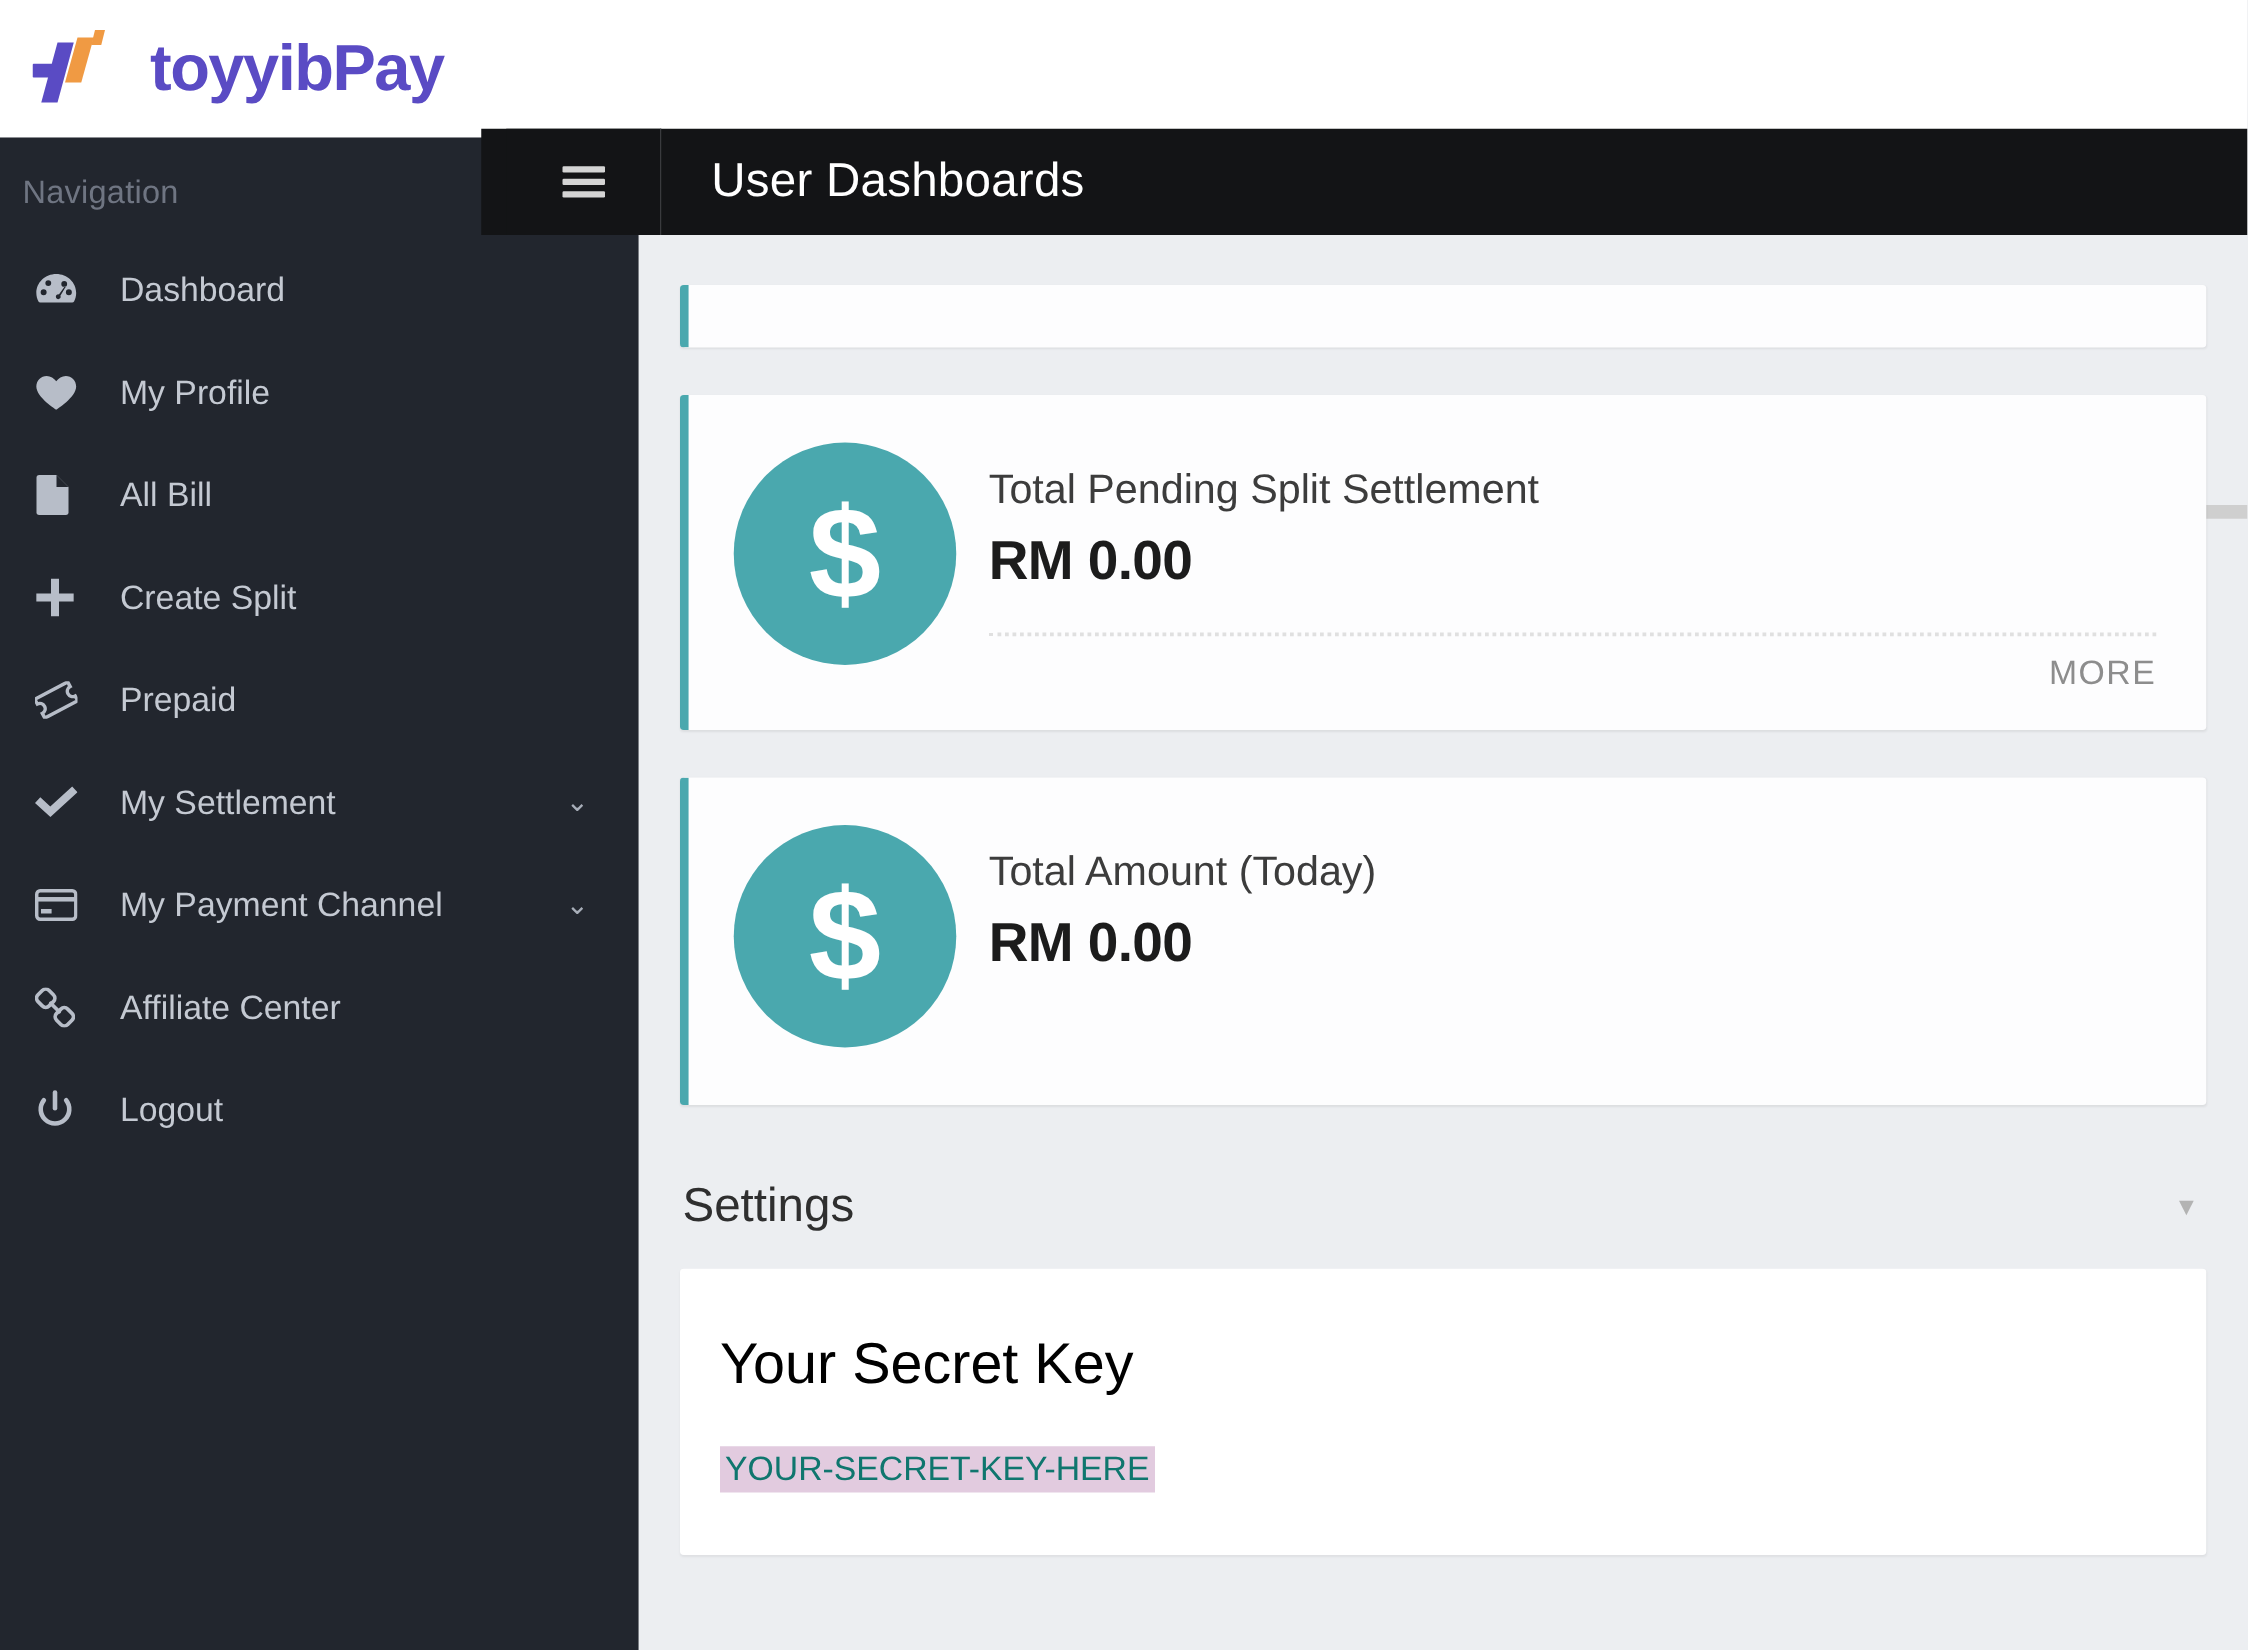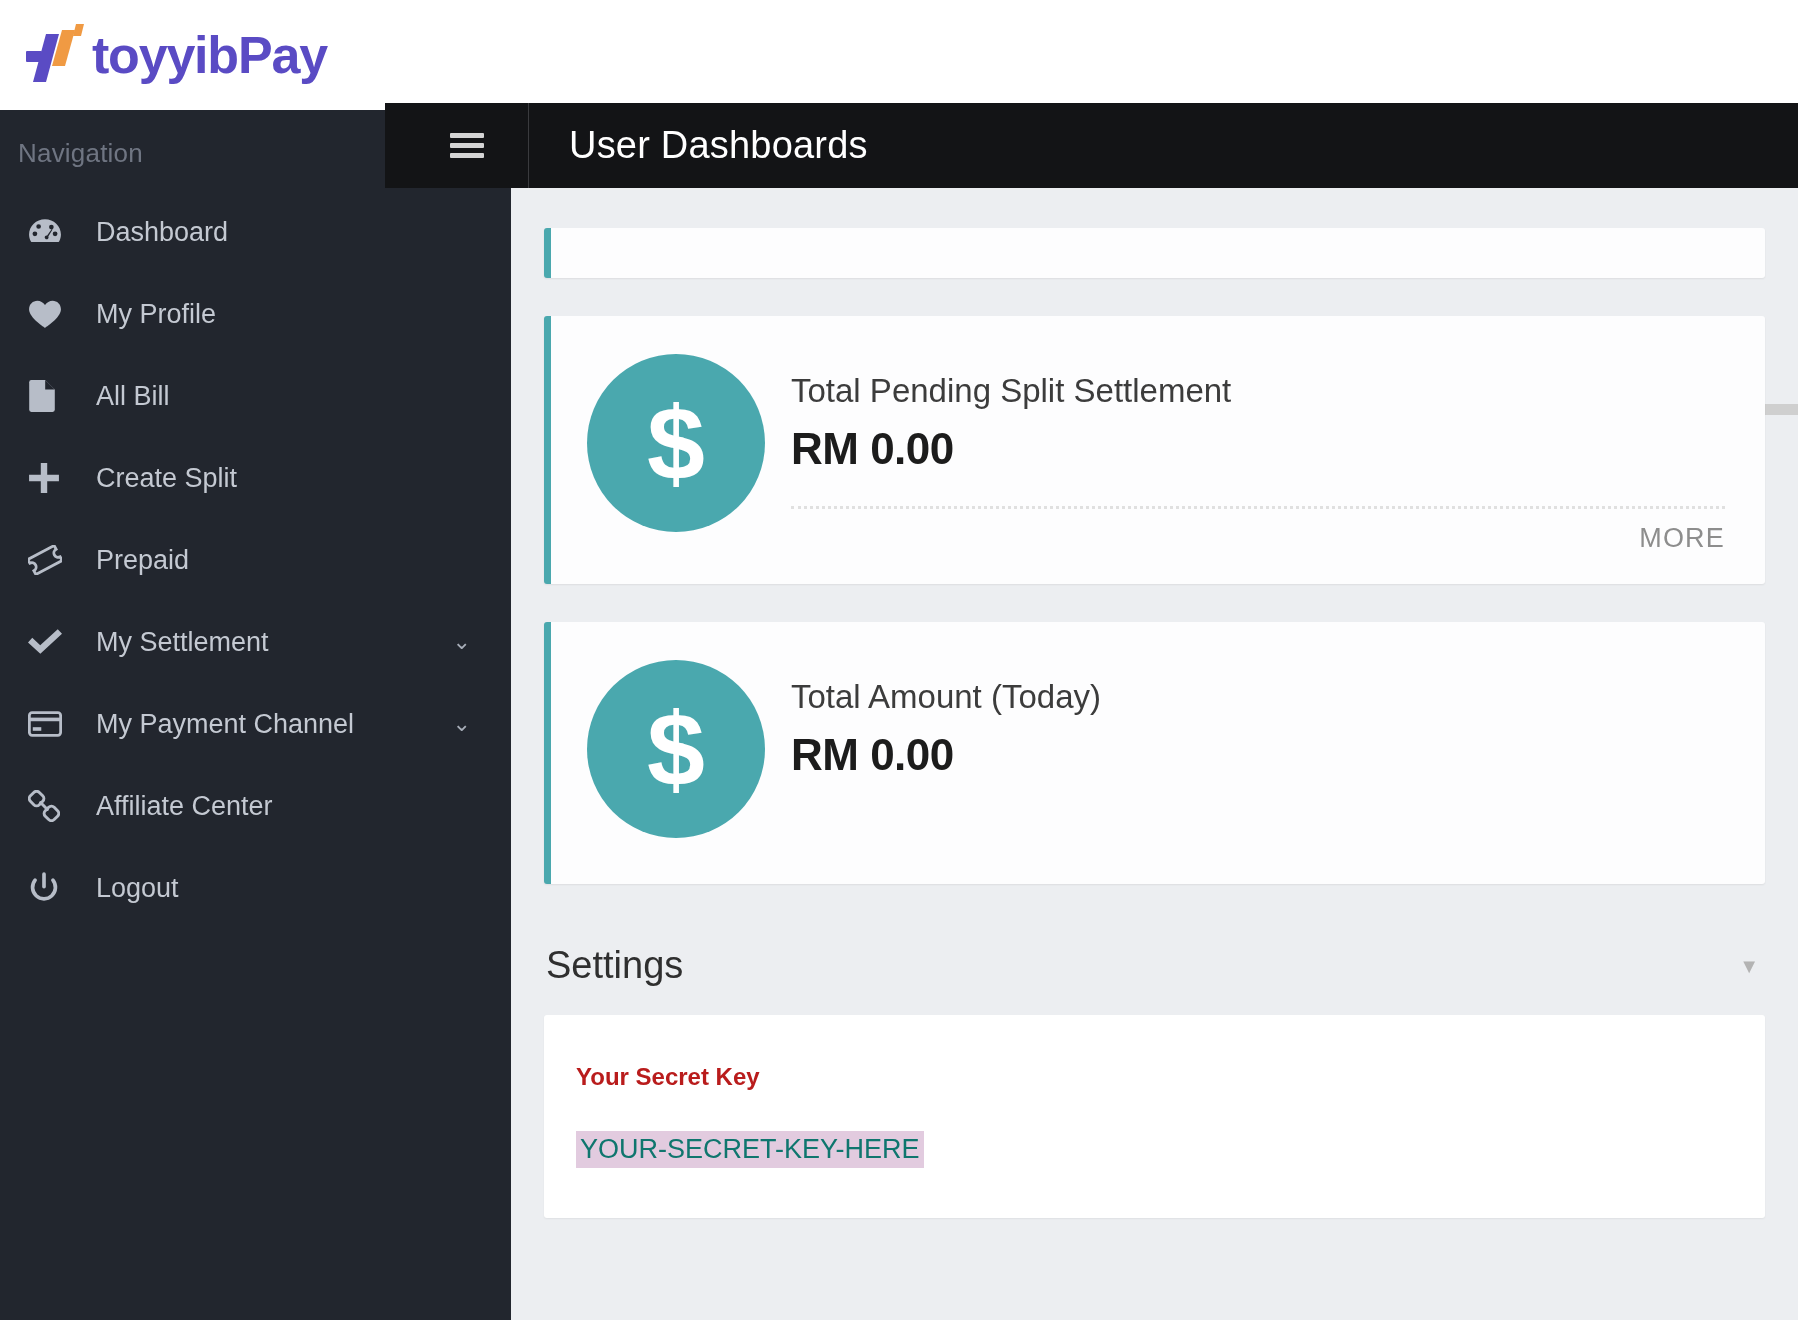--- a/index.html
+++ b/index.html
@@ -17,21 +17,21 @@
     position: absolute; left: 0; top: 0;
     width: 1798px; height: 110px;
     background: #ffffff;
     display: flex; align-items: center;
     padding-left: 26px;
   }
   .logo-wrap { display: flex; align-items: center; gap: 6px; }
   .logo-mark { width: 60px; height: 62px; display: block; }
   .logo-text {
     font-size: 52px; font-weight: 700; letter-spacing: -1.2px;
-    color: #5a4bc4; line-height: 1;
+    color: #5a4bc4; line-height: 1; margin-left: 28px;
   }
 
   
   .sidebar {
     position: absolute; left: 0; top: 110px;
     width: 511px; height: 1210px;
     background: #22262e;
   }
   .nav-heading {
     color: #6f7582; font-size: 26px;
@@ -154,21 +154,21 @@
   }
 
   .secret-card {
     background: #ffffff;
     border-radius: 3px;
     box-shadow: 0 1px 2px rgba(0,0,0,.06);
     margin-top: 28px;
     padding: 48px 44px 50px 32px;
   }
   .secret-label {
-    font-size: 24px; font-weight: 700; color: #b91c1c;
+    font-size: 46px; font-weight: 400; color: #000000;
   }
   .secret-value {
     display: inline-block;
     margin-top: 40px;
     font-size: 27px;
     color: #0f766e;
     background: #e2cbdf;
     padding: 3px 4px;
   }
 </style>

